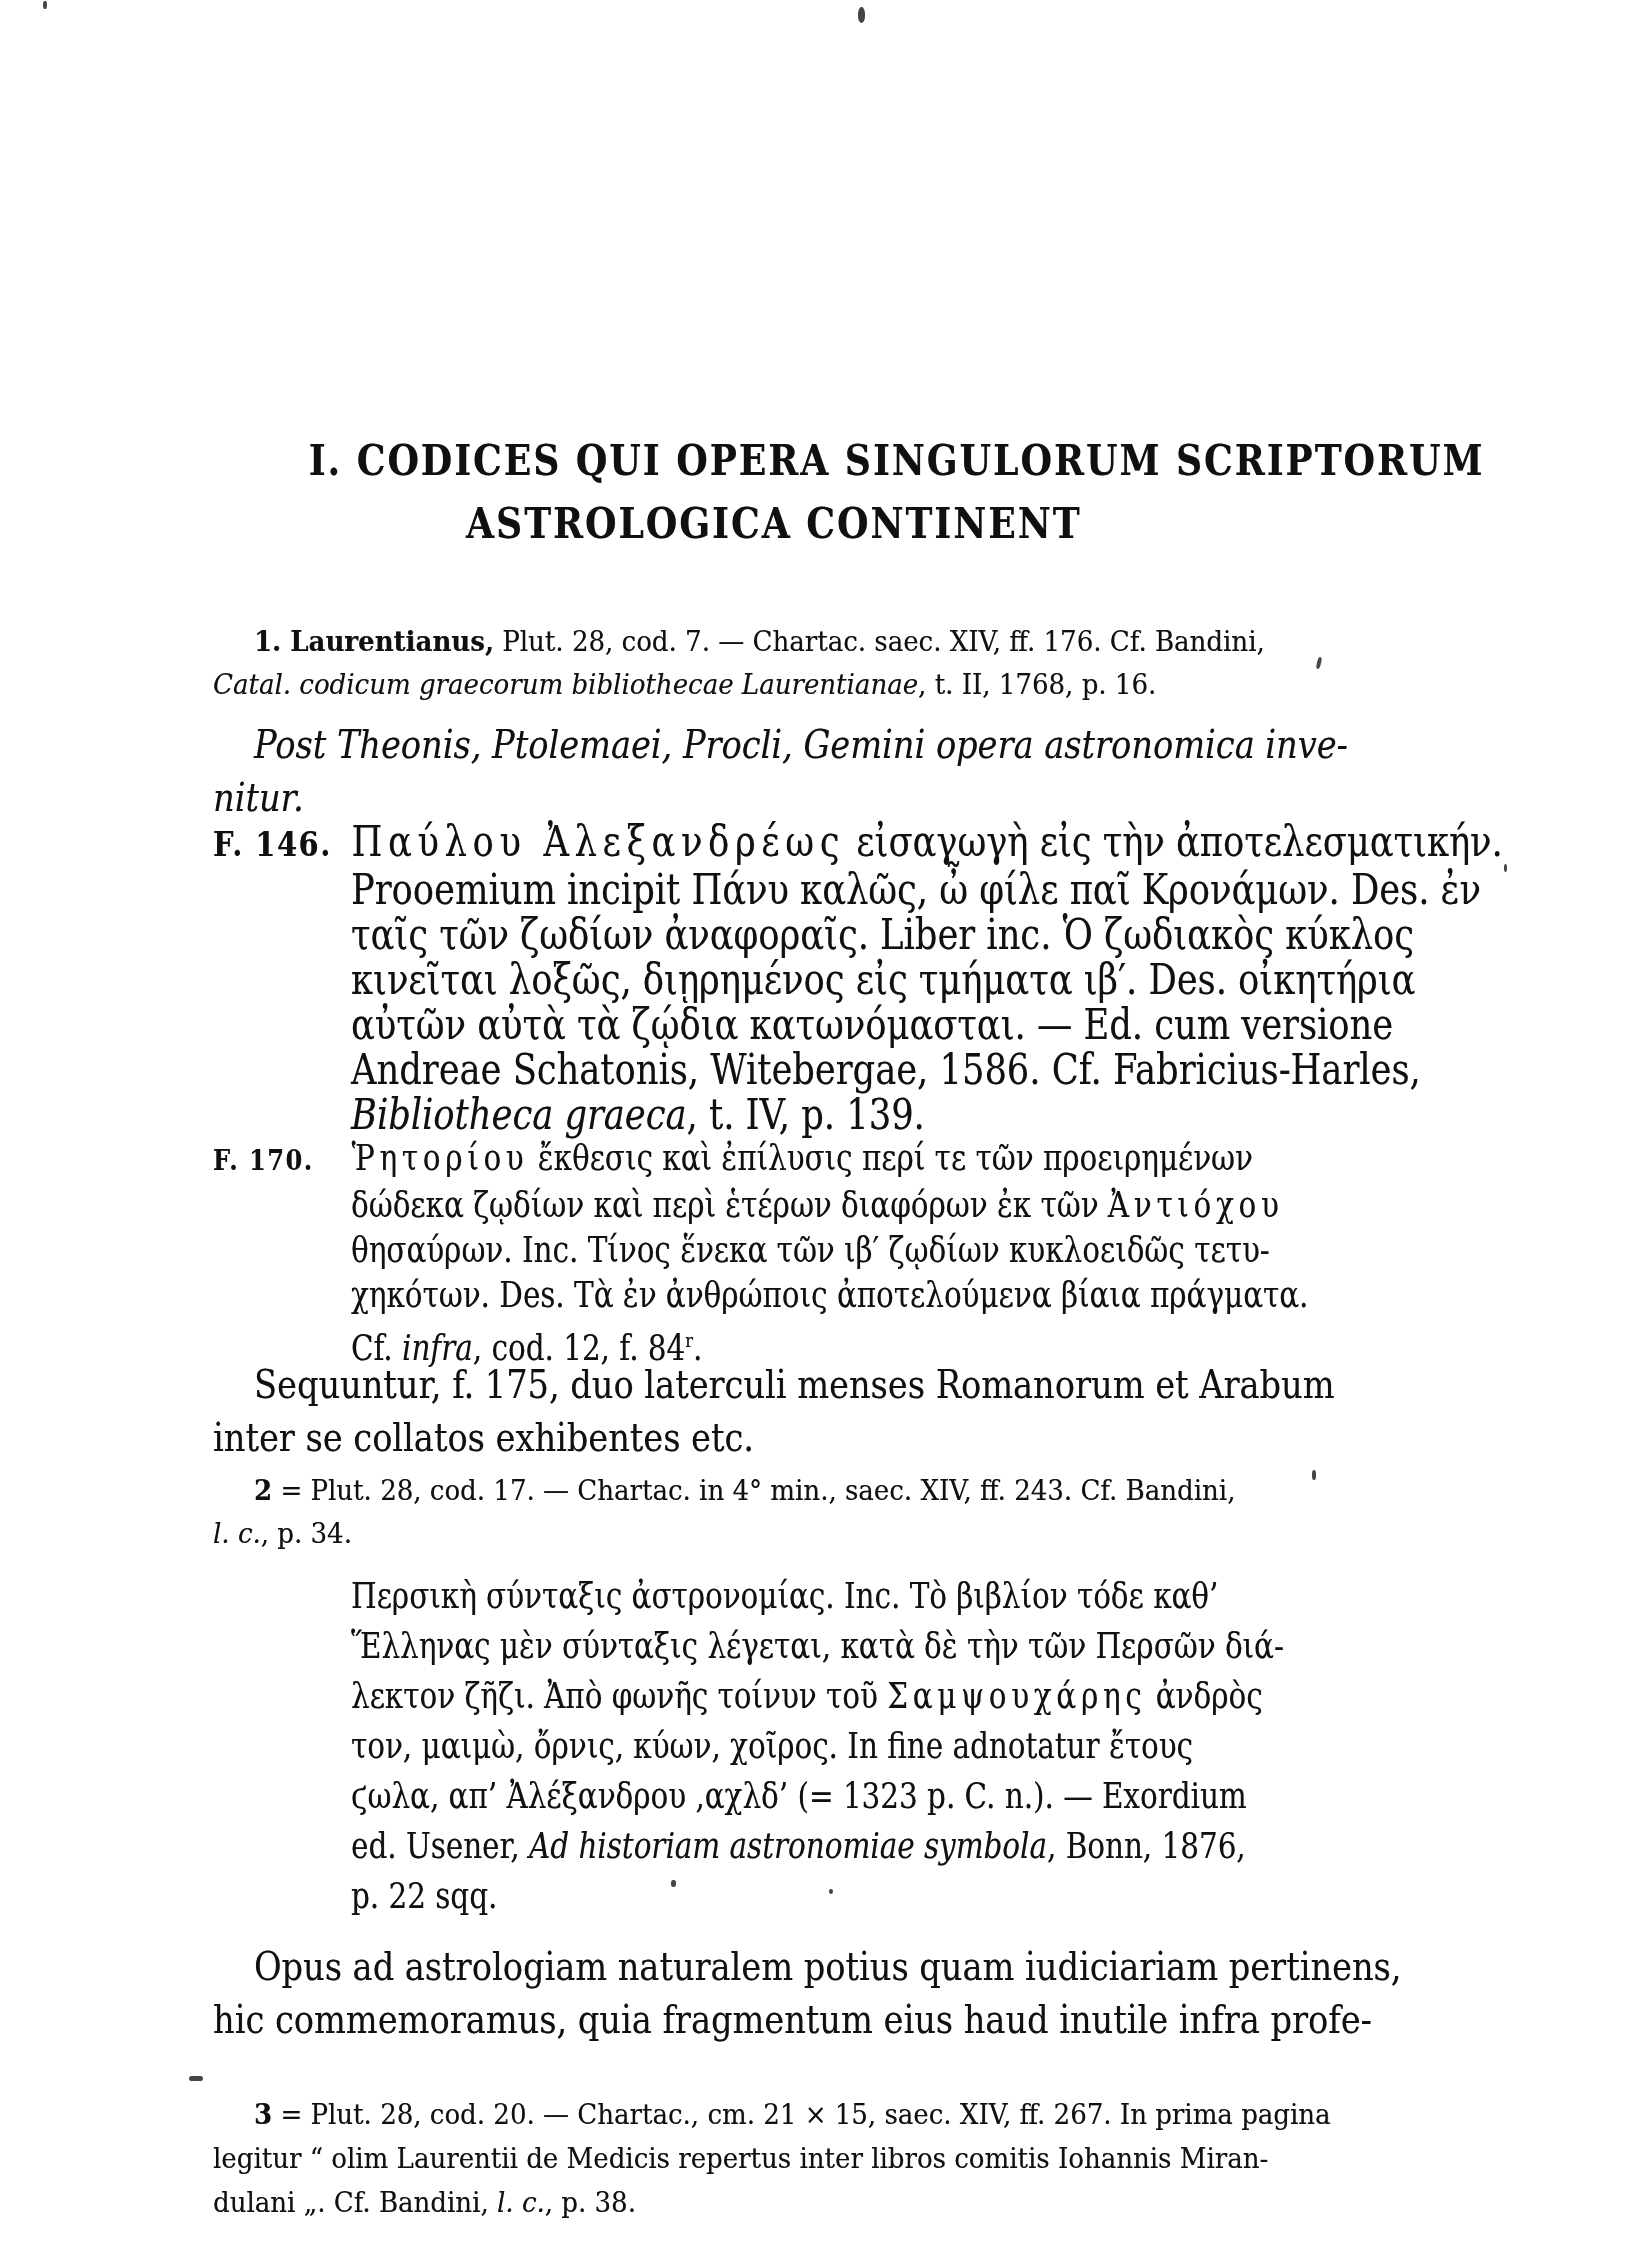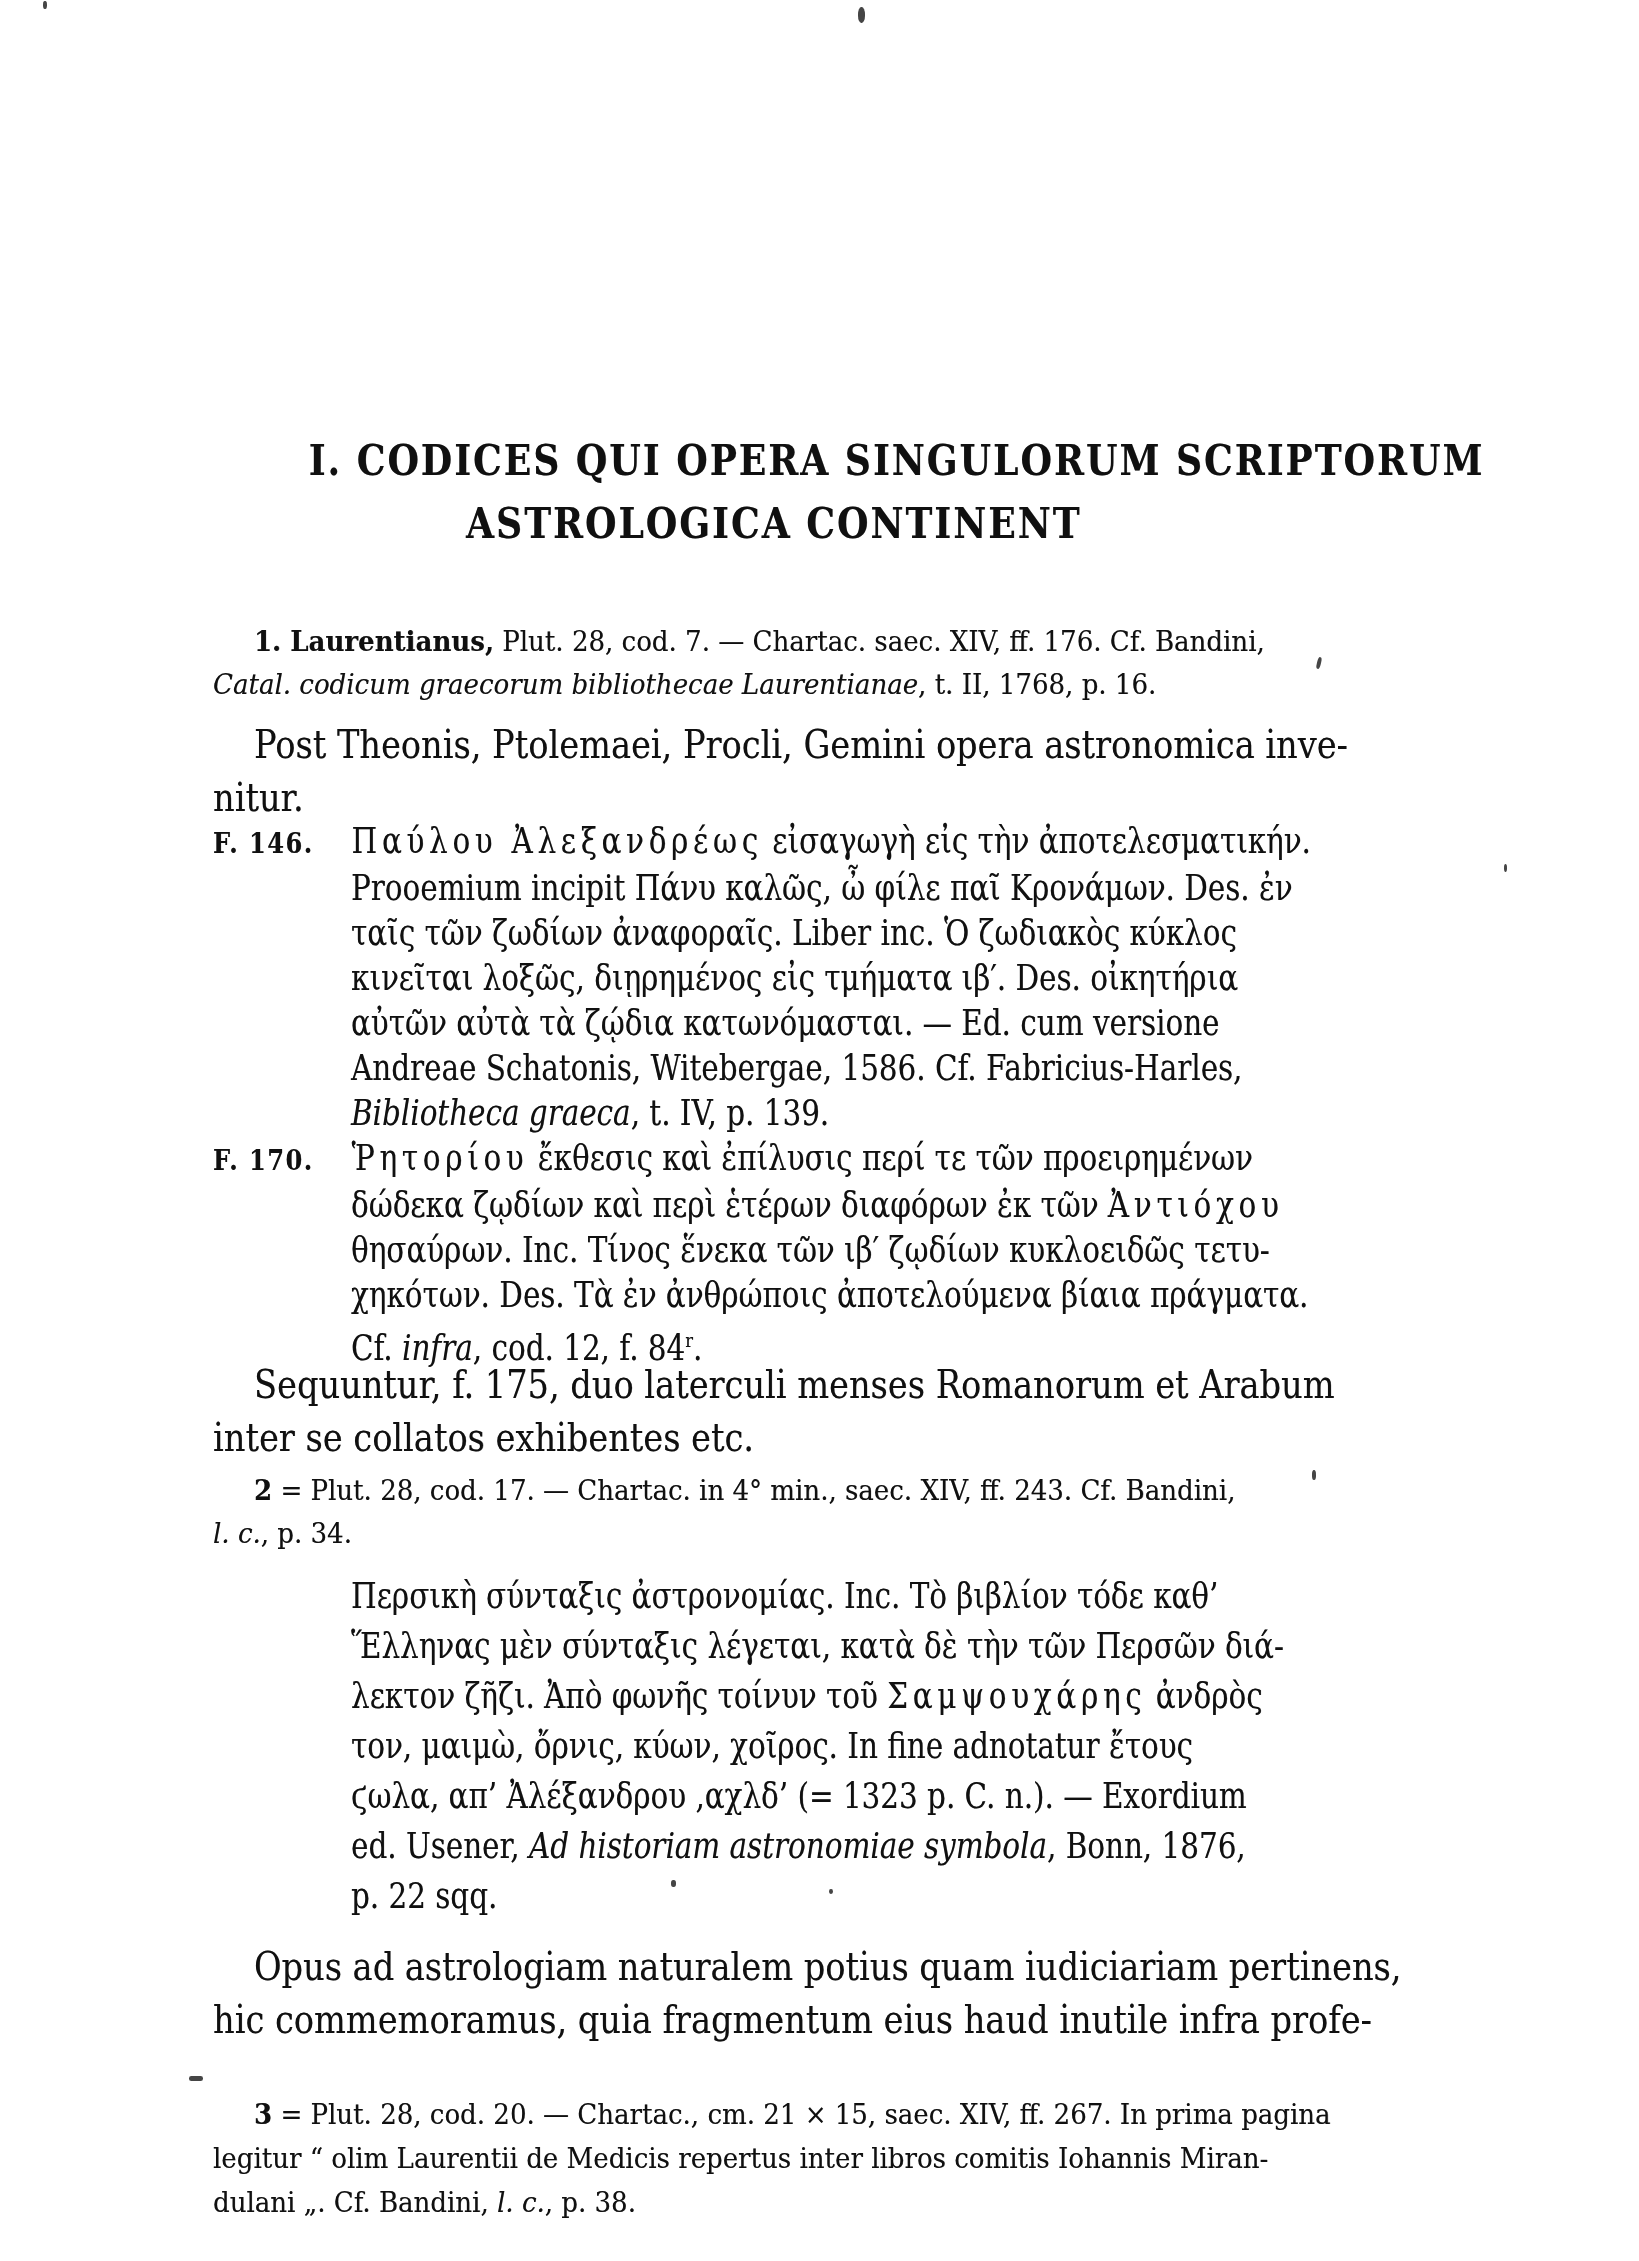--- a/index.html
+++ b/index.html
@@ -30,22 +30,22 @@
   
   .b{font-weight:700;}
   .i{font-style:italic;}
   .sp{letter-spacing:.16em;}
   .sup{font-size:.55em;vertical-align:super;letter-spacing:0;}
   .lbl{display:inline-block;width:165px;font-weight:700;font-size:.82em;letter-spacing:1.8px;}
 
   
   #blk-heading        {top:429px;  font-size:42px; line-height:63px;}
   #blk-note-1         {top:620px; font-size:28px; line-height:43px;}
-  #blk-body-post      {top:718px; font-size:40px; line-height:53px;}
-  #blk-entry-f146     {top:819px; font-size:35px; line-height:45px;}
+  #blk-body-post      {top:718px; font-size:40px; line-height:53px;font-style:italic;}
+  #blk-entry-f146     {top:819px; font-size:42px; line-height:45px;}
   #blk-entry-f170     {top:1136px; font-size:35px; line-height:45px;}
   #blk-body-sequuntur {top:1358px; font-size:40px; line-height:53px;}
   #blk-note-2         {top:1469px; font-size:28px; line-height:43px;}
   #blk-greek-persian  {top:1535px; font-size:35px; line-height:50px;margin-top:36px;}
   #blk-body-opus      {top:1940px; font-size:40px; line-height:53px;}
   #blk-note-3         {top:2093px; font-size:28px; line-height:44px;}
 
   
   .speck{position:absolute;background:#161616;border-radius:45%;opacity:.8;display:block;}
 </style>

